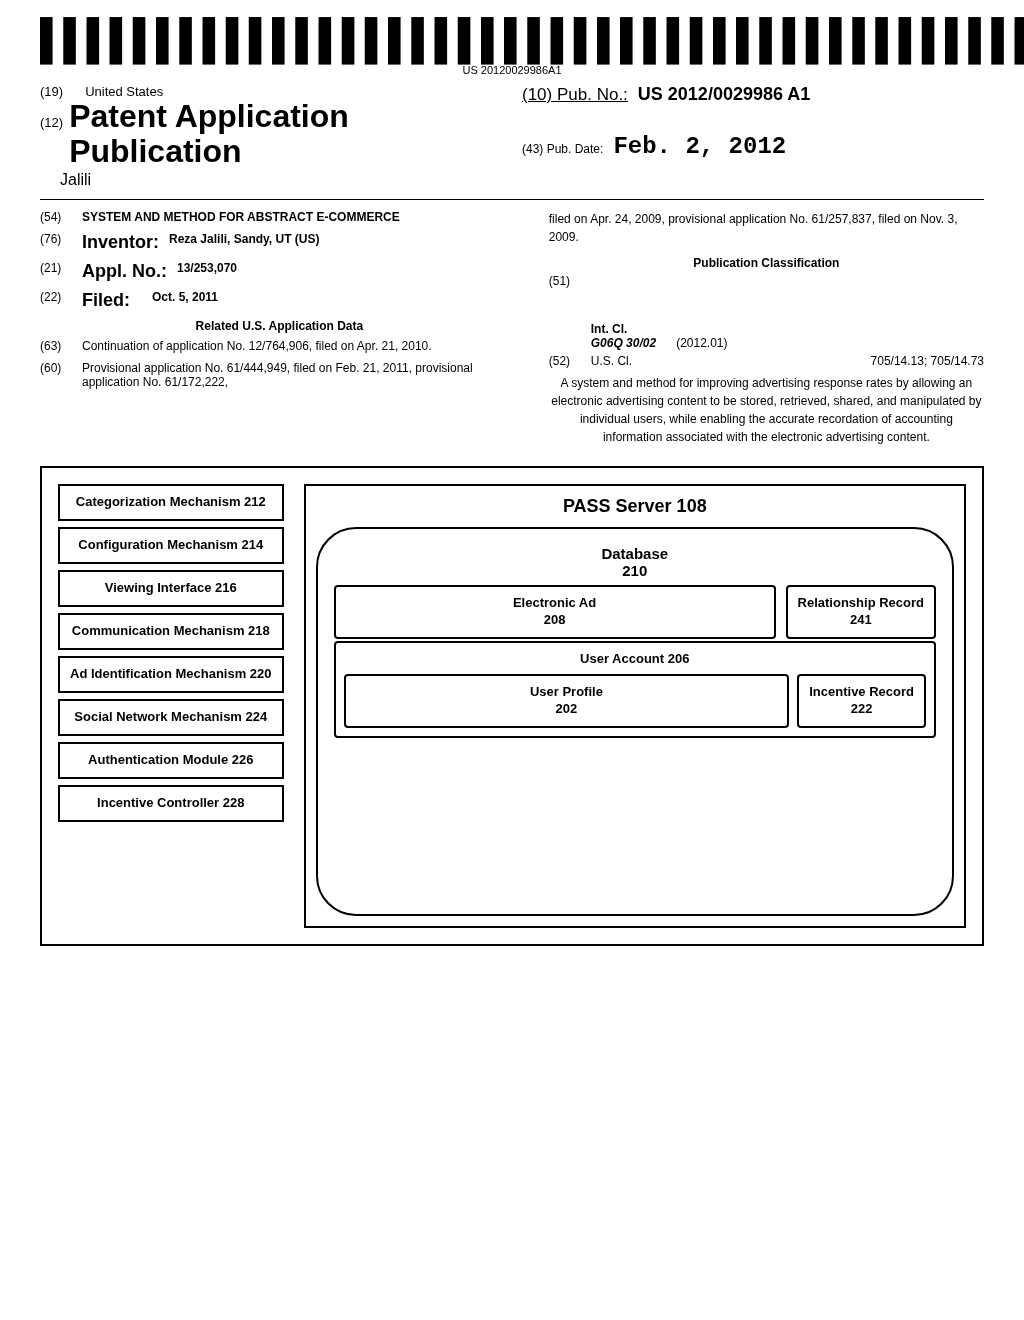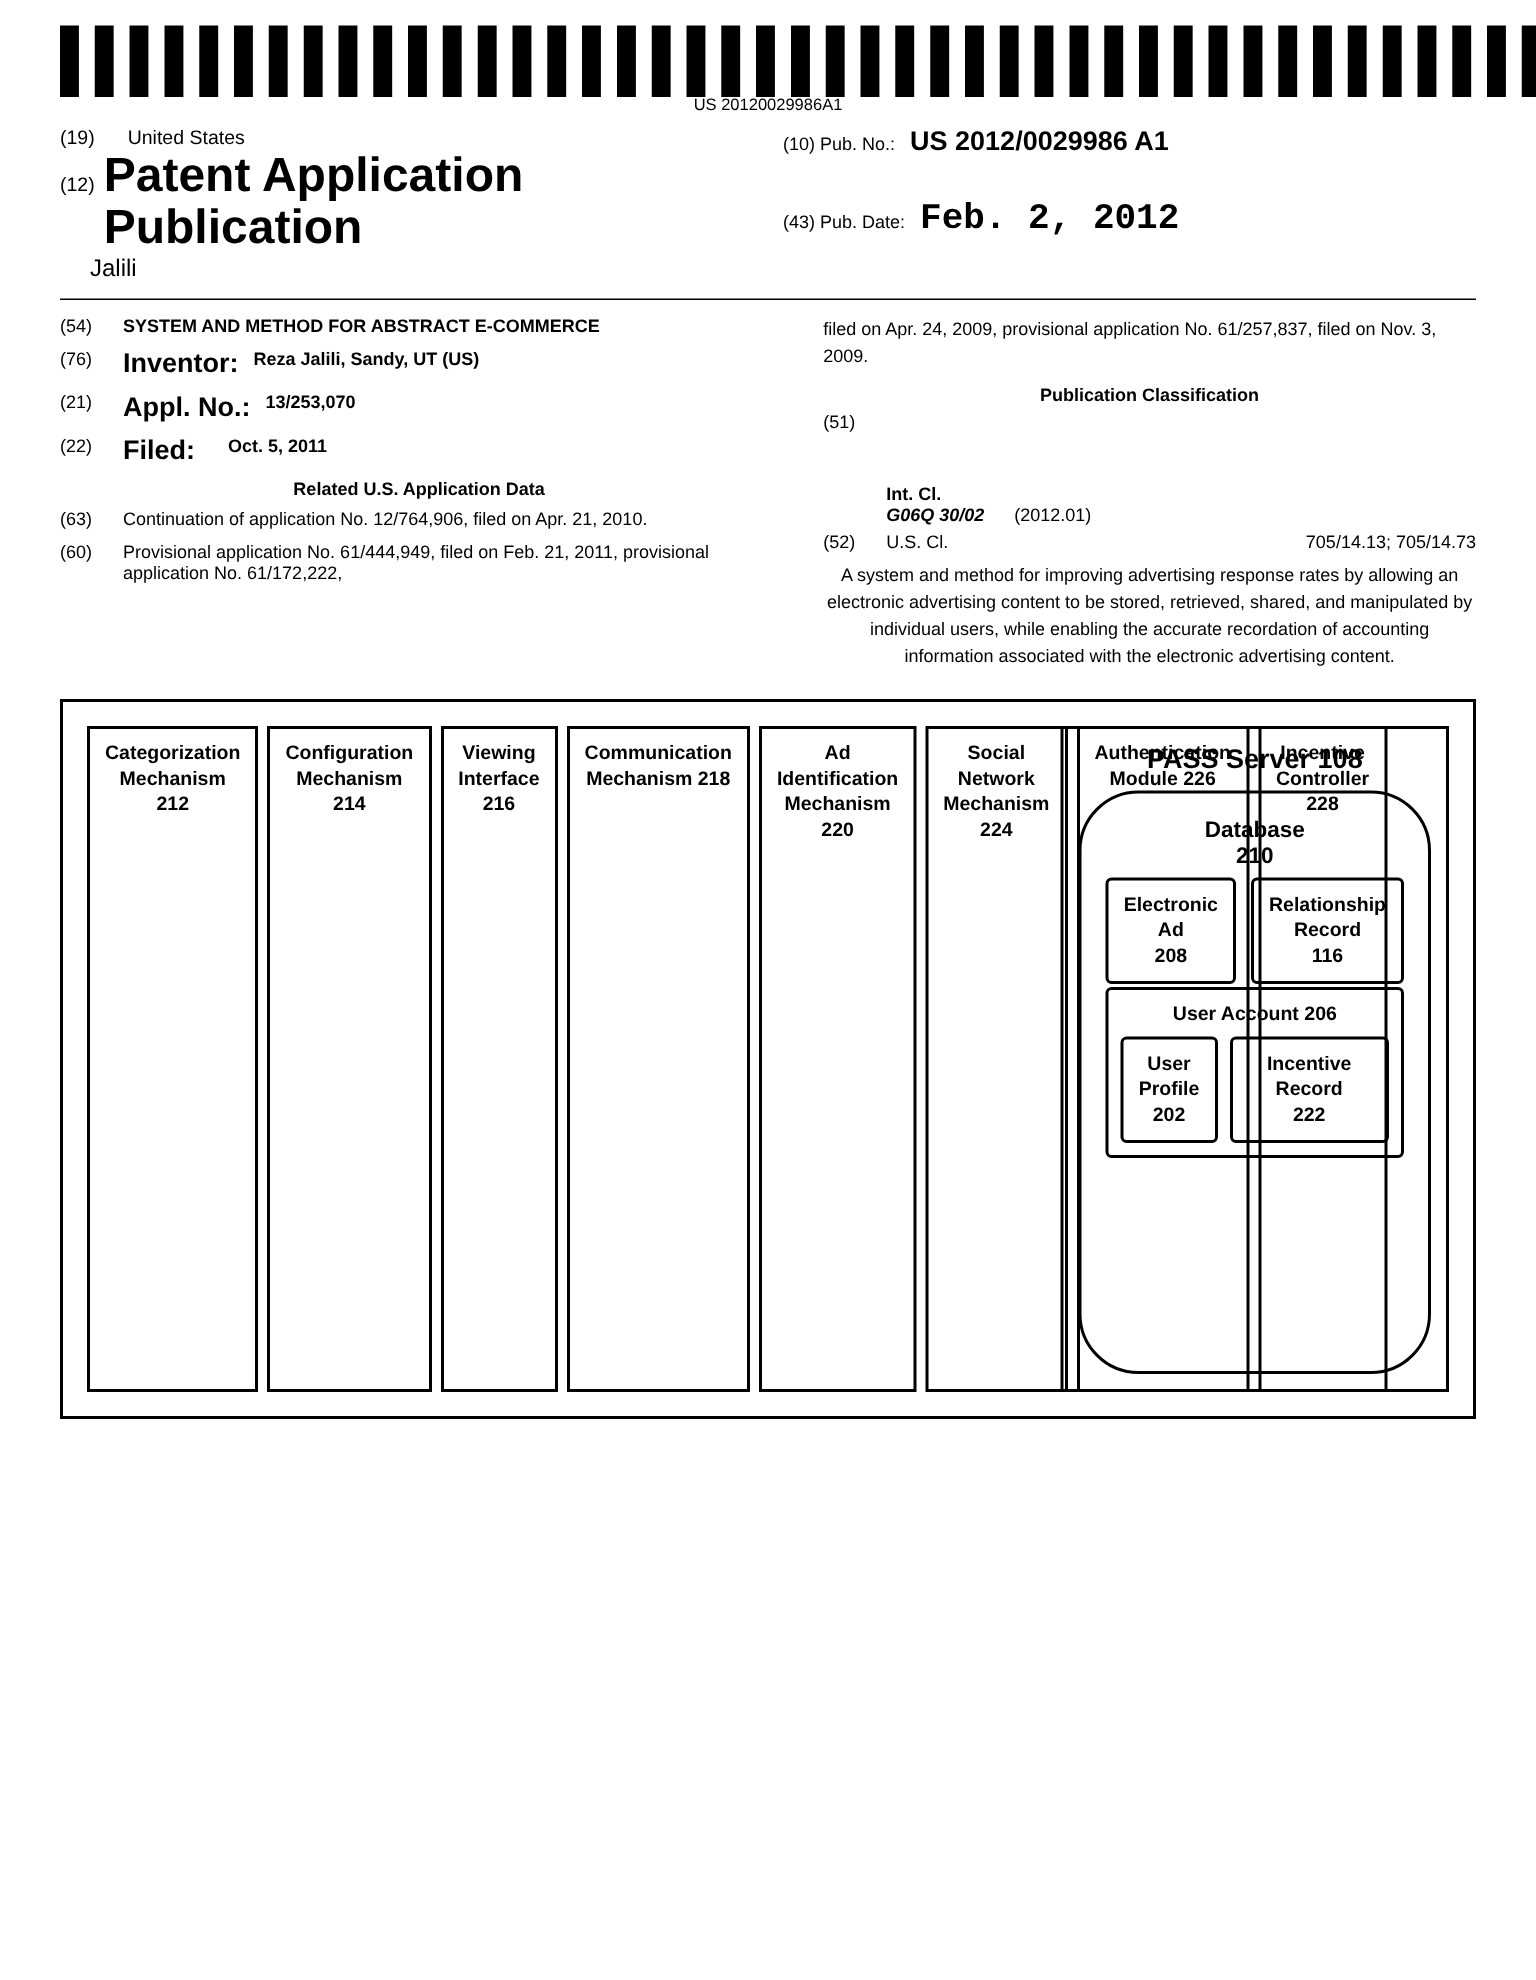--- a/index.html
+++ b/index.html
@@ -62,23 +62,24 @@
       font-family: Arial, sans-serif;
       margin-top: 2px;
       padding-left: 20px;
     }
     .pub-number-line {
       display: flex;
       align-items: baseline;
       gap: 10px;
     }
     .pub-label {
-      font-size: 12px;
+      font-size: 17px;
       font-family: Arial, sans-serif;
       white-space: nowrap;
+      text-decoration: underline;
     }
     .pub-number {
       font-size: 18px;
       font-weight: bold;
       font-family: Arial, sans-serif;
     }
     .pub-date-line {
       display: flex;
       align-items: baseline;
       gap: 10px;
@@ -207,21 +208,21 @@
       border: 2px solid #000;
       padding: 16px;
       display: flex;
       gap: 20px;
       min-height: 480px;
     }
 
     
     .diagram-left {
       display: flex;
-      flex-direction: row;
+      flex-direction: column;
       gap: 6px;
       min-width: 220px;
     }
 
     .diag-box {
       border: 2px solid #000;
       padding: 8px 10px;
       text-align: center;
       font-family: Arial, sans-serif;
       font-size: 13px;
@@ -460,21 +461,21 @@
         <span>210</span>
       </div>
 
       <div class="db-row">
         <div class="db-box">
           <span>Electronic Ad</span><br>
           <span>208</span>
         </div>
         <div class="db-box-small">
           <span>Relationship Record</span><br>
-          <span>116</span>
+          <span>241</span>
         </div>
       </div>
 
       <div class="user-account-container">
         <div class="user-account-label">
           <span>User Account</span>
           <span>206</span>
         </div>
         <div class="user-account-row">
           <div class="db-box">

